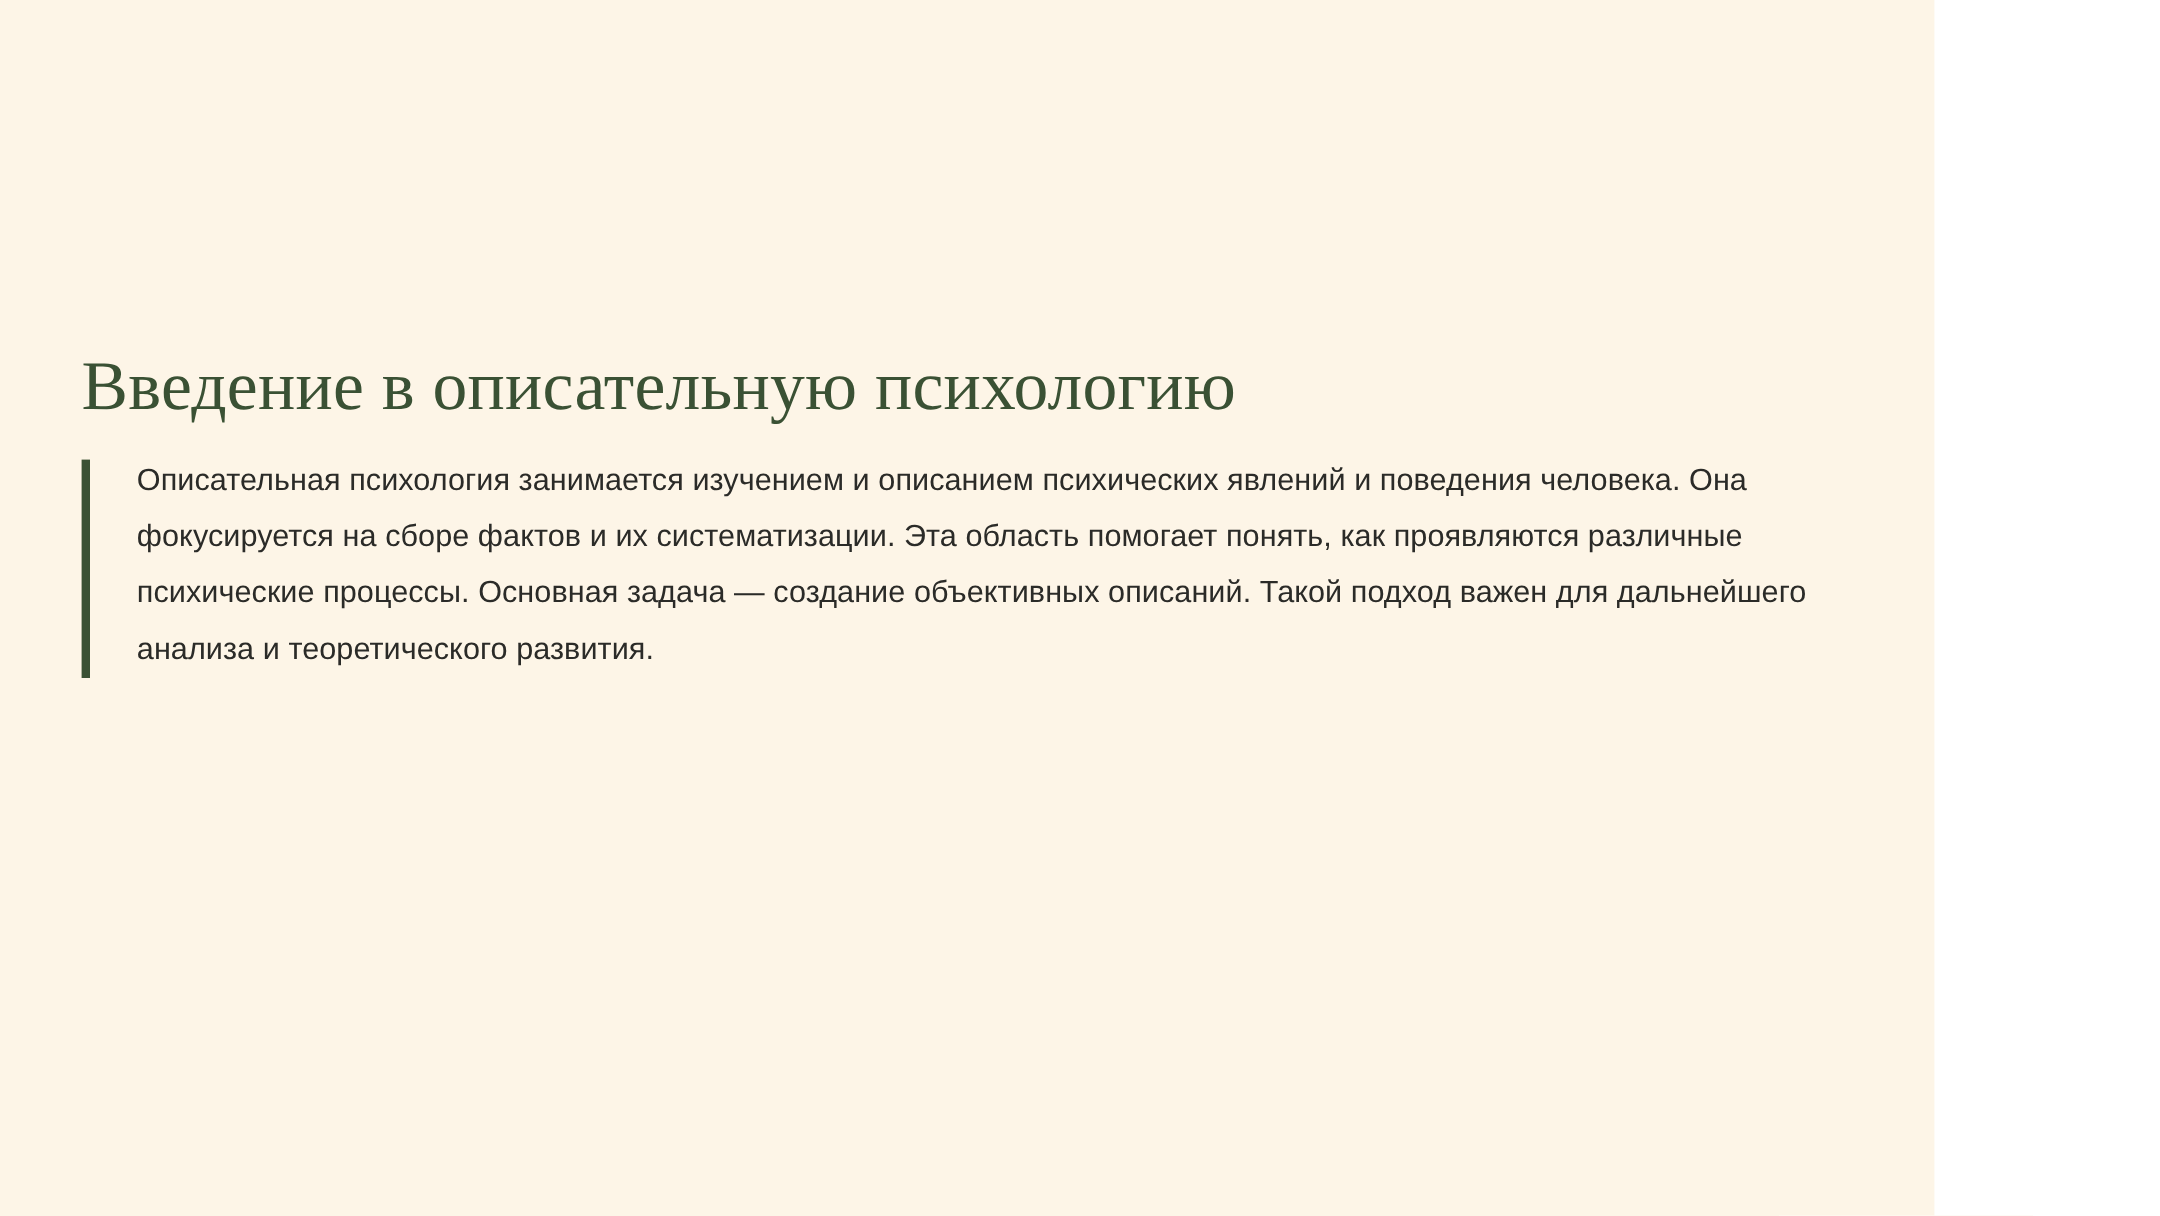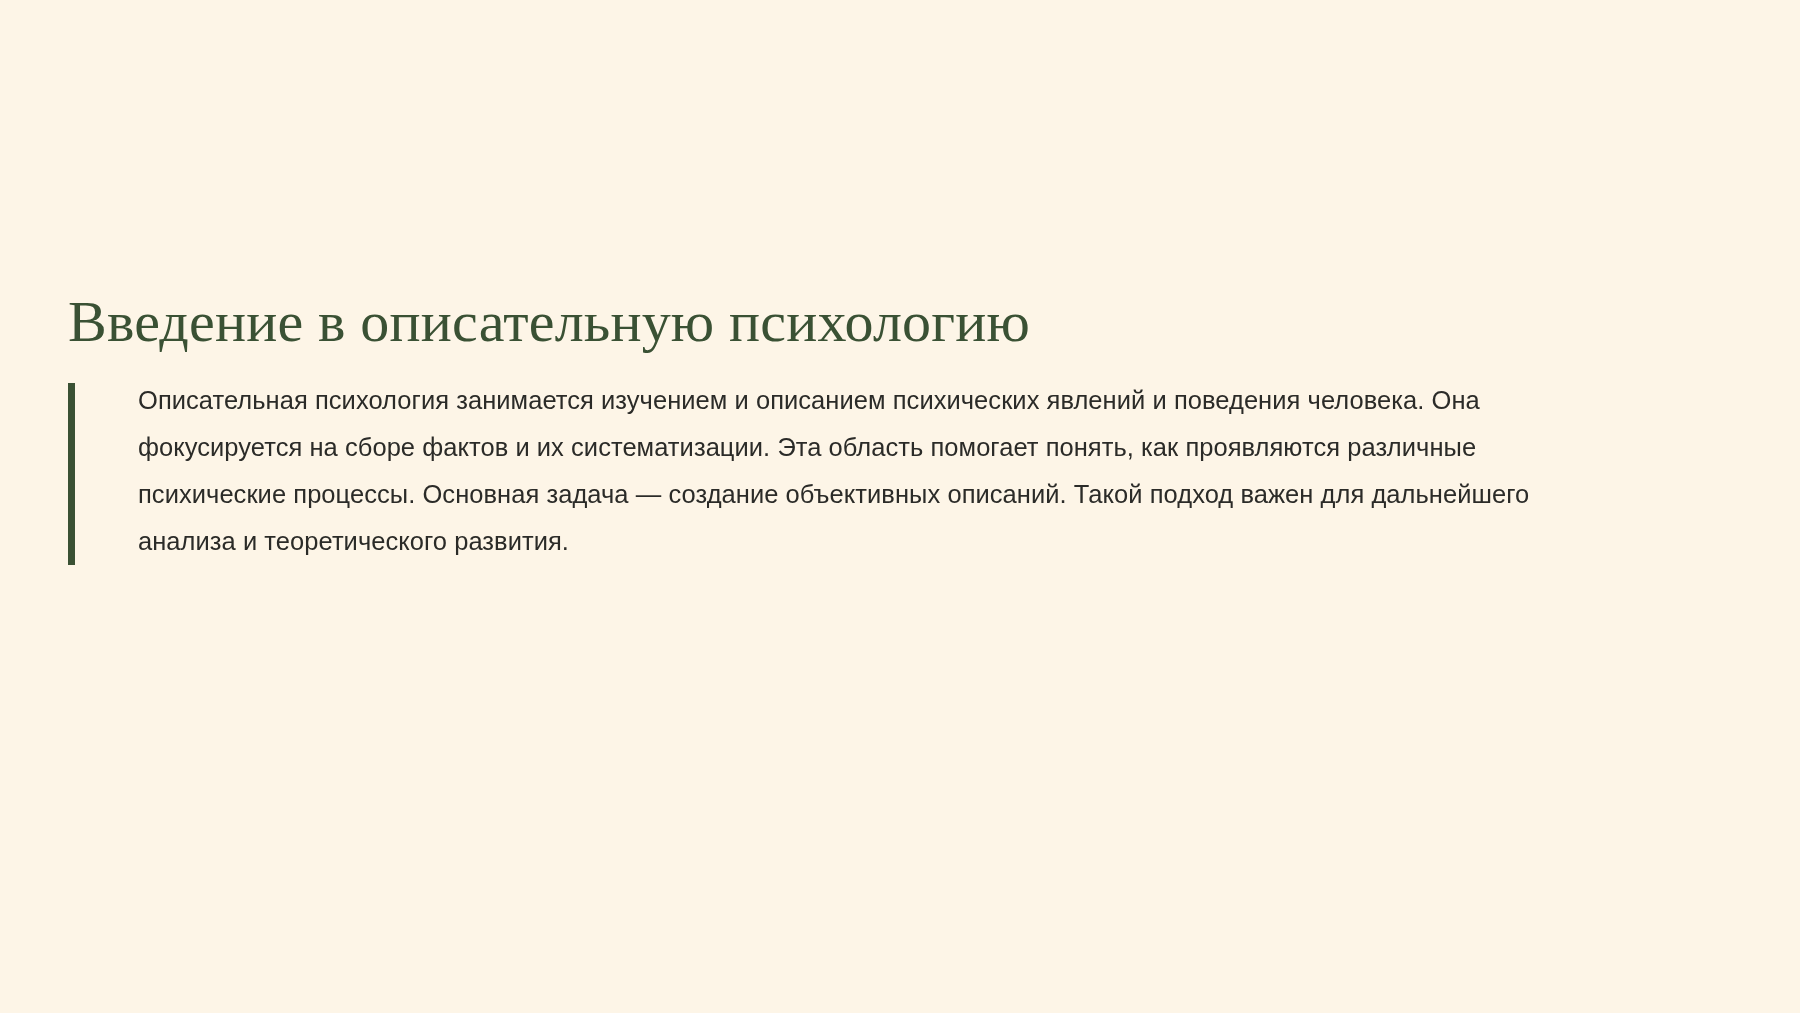--- a/index.html
+++ b/index.html
@@ -11,21 +11,21 @@
   body {
     width: 1800px;
     height: 1013px;
     overflow: hidden;
     font-family: "Liberation Sans", sans-serif;
     -webkit-font-smoothing: antialiased;
   }
 
   .slide {
     position: relative;
-    width: 1800px;
+    width: 1612px;
     height: 1013px;
     background: #FDF5E7;
     box-sizing: border-box;
   }
 
   .content-block {
     position: absolute;
     left: 68px;
     top: 290px;
     width: 1660px;
@@ -37,21 +37,21 @@
     line-height: 1.12;
     font-weight: 400;
     color: #3A5134;
     letter-spacing: 0.2px;
     margin: 0 0 22px 0;
     white-space: nowrap;
   }
 
   .body-wrap {
     position: relative;
-    padding-left: 70px;
+    padding-left: 46px;
   }
 
   .accent-bar {
     position: absolute;
     left: 0;
     top: 6px;
     width: 7px;
     height: 182px;
     background: #3A5134;
     border-radius: 0;

